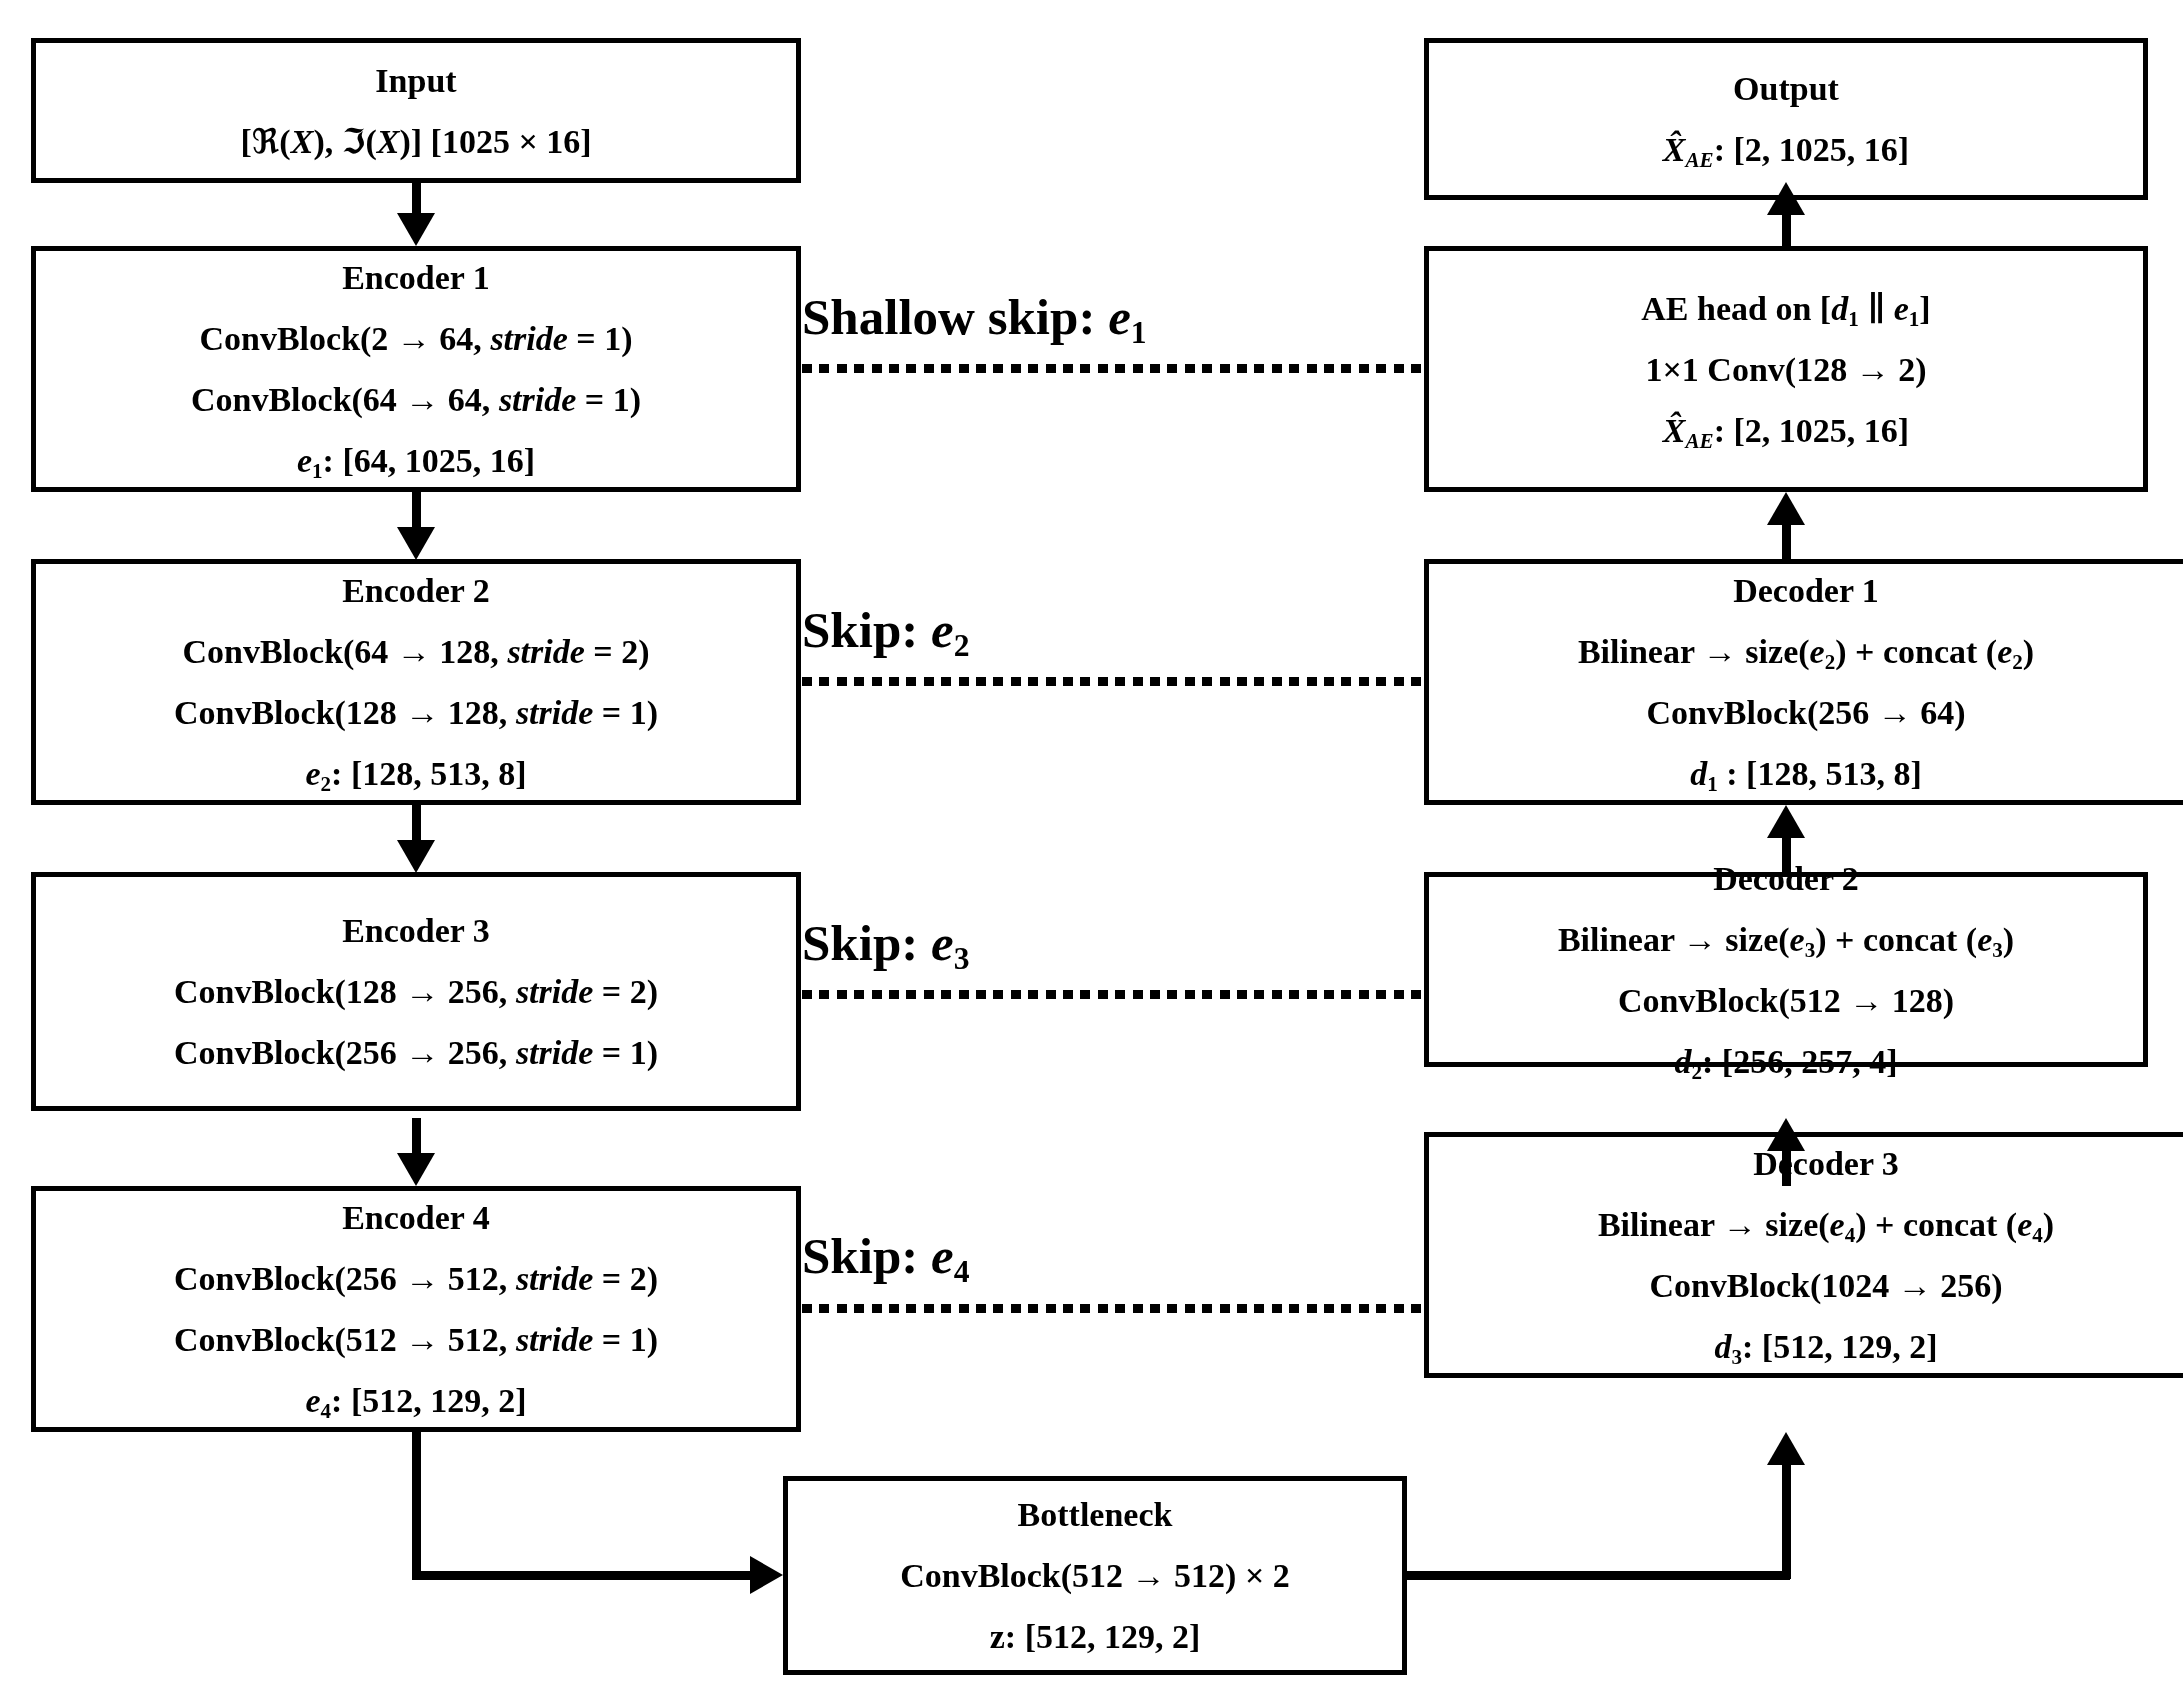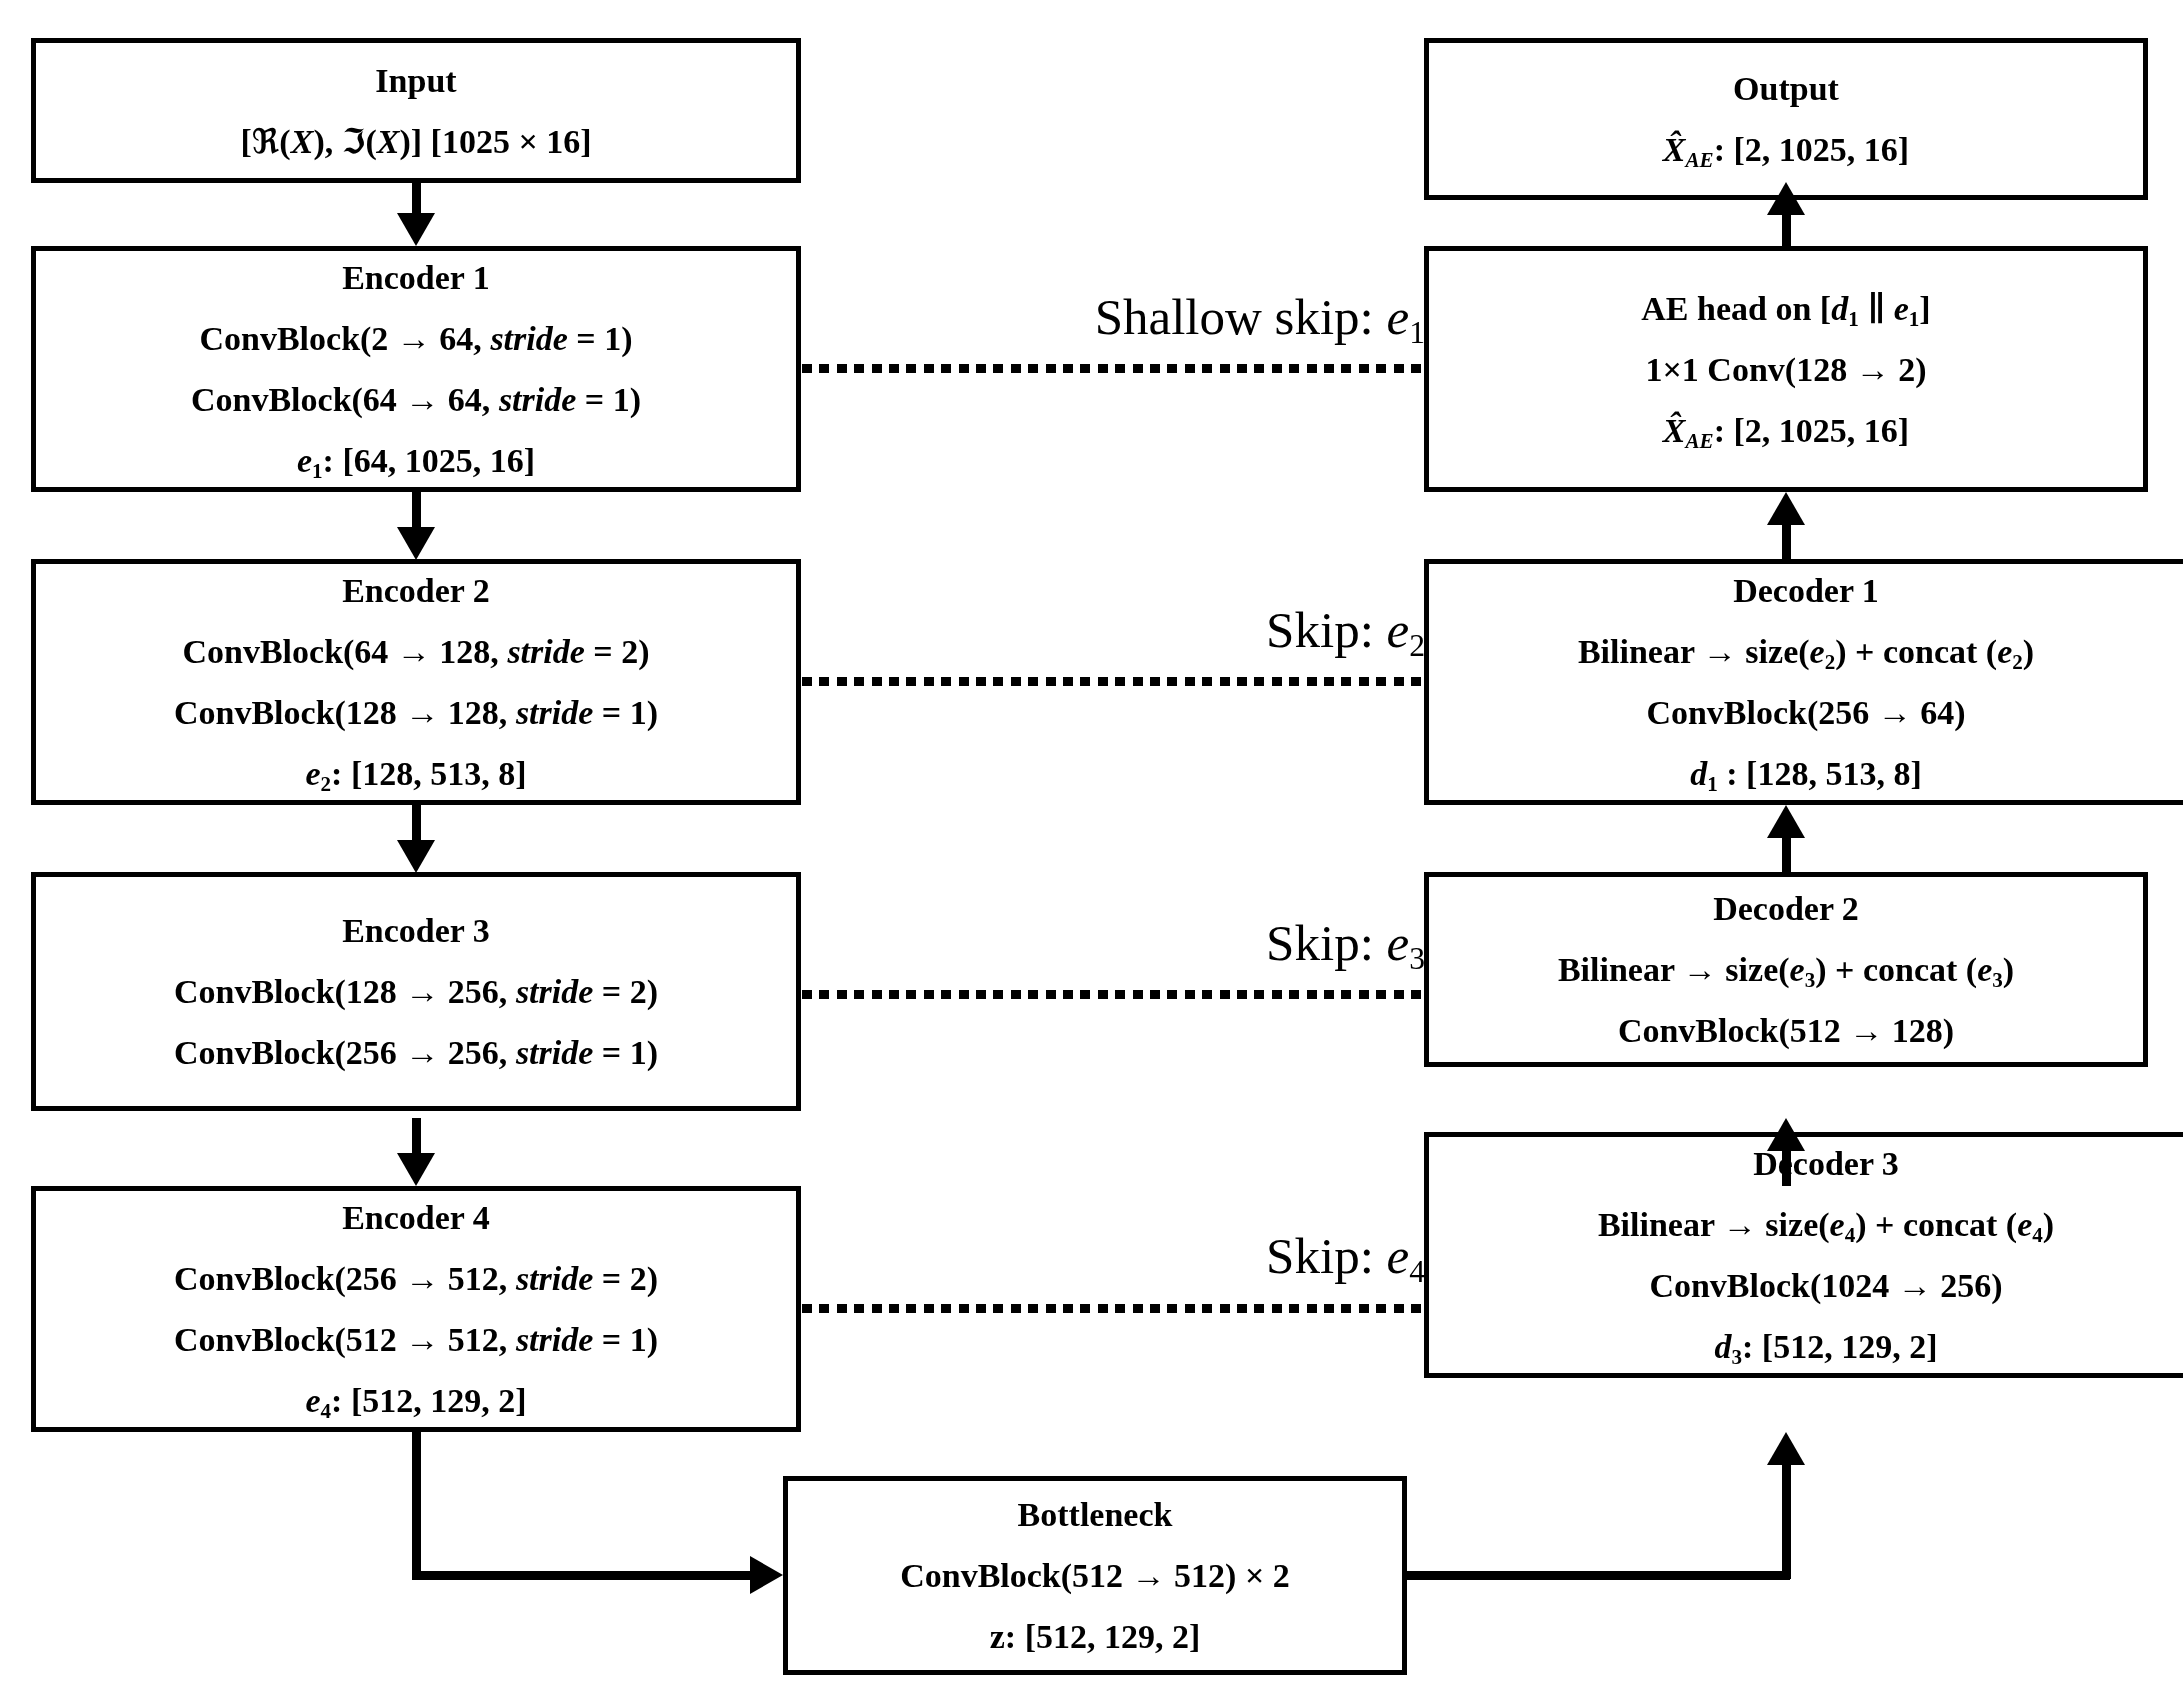--- a/index.html
+++ b/index.html
@@ -27,22 +27,22 @@
   .bline{
     font-size:34px;
     line-height:61px;
     font-weight:bold;
     white-space:nowrap;
   }
   i{font-style:italic;}
   sub{font-size:0.62em;vertical-align:-0.28em;line-height:0;}
   .skip-label{
     position:absolute;
-    text-align:right;
-    font-size:51px;line-height:72px;font-weight:normal;
+    text-align:left;
+    font-size:51px;line-height:72px;font-weight:bold;
     white-space:nowrap;
   }
   .dotted{
     position:absolute;height:9.4px;
     background-image:repeating-linear-gradient(to right,var(--ink) 0 10px,transparent 10px 17.4px);
   }
   .shaft{position:absolute;background:var(--ink);}
   .tri{position:absolute;width:0;height:0;}
   .tri.down{border-left:19px solid transparent;border-right:19px solid transparent;border-top:33px solid var(--ink);}
   .tri.up{border-left:19px solid transparent;border-right:19px solid transparent;border-bottom:33px solid var(--ink);}
@@ -106,20 +106,21 @@
     <div class="bline">Decoder 1</div>
     <div class="bline">Bilinear → size(<i>e</i><sub>2</sub>) + concat (<i>e</i><sub>2</sub>)</div>
     <div class="bline">ConvBlock(256 → 64)</div>
     <div class="bline"><i>d</i><sub>1</sub> : [128, 513, 8]</div>
   </div>
 
   <div class="box" style="left:1424px;top:872px;width:724px;height:195px">
     <div class="bline">Decoder 2</div>
     <div class="bline">Bilinear → size(<i>e</i><sub>3</sub>) + concat (<i>e</i><sub>3</sub>)</div>
     <div class="bline">ConvBlock(512 → 128)</div>
+    <div class="bline"><i>d</i><sub>2</sub>: [256, 257, 4]</div>
   </div>
 
   <div class="box" style="left:1424px;top:1132px;width:804px;height:246px">
     <div class="bline">Decoder 3</div>
     <div class="bline">Bilinear → size(<i>e</i><sub>4</sub>) + concat (<i>e</i><sub>4</sub>)</div>
     <div class="bline">ConvBlock(1024 → 256)</div>
     <div class="bline"><i>d</i><sub>3</sub>: [512, 129, 2]</div>
   </div>
 
   <div style="position:absolute;left:0;top:0">

